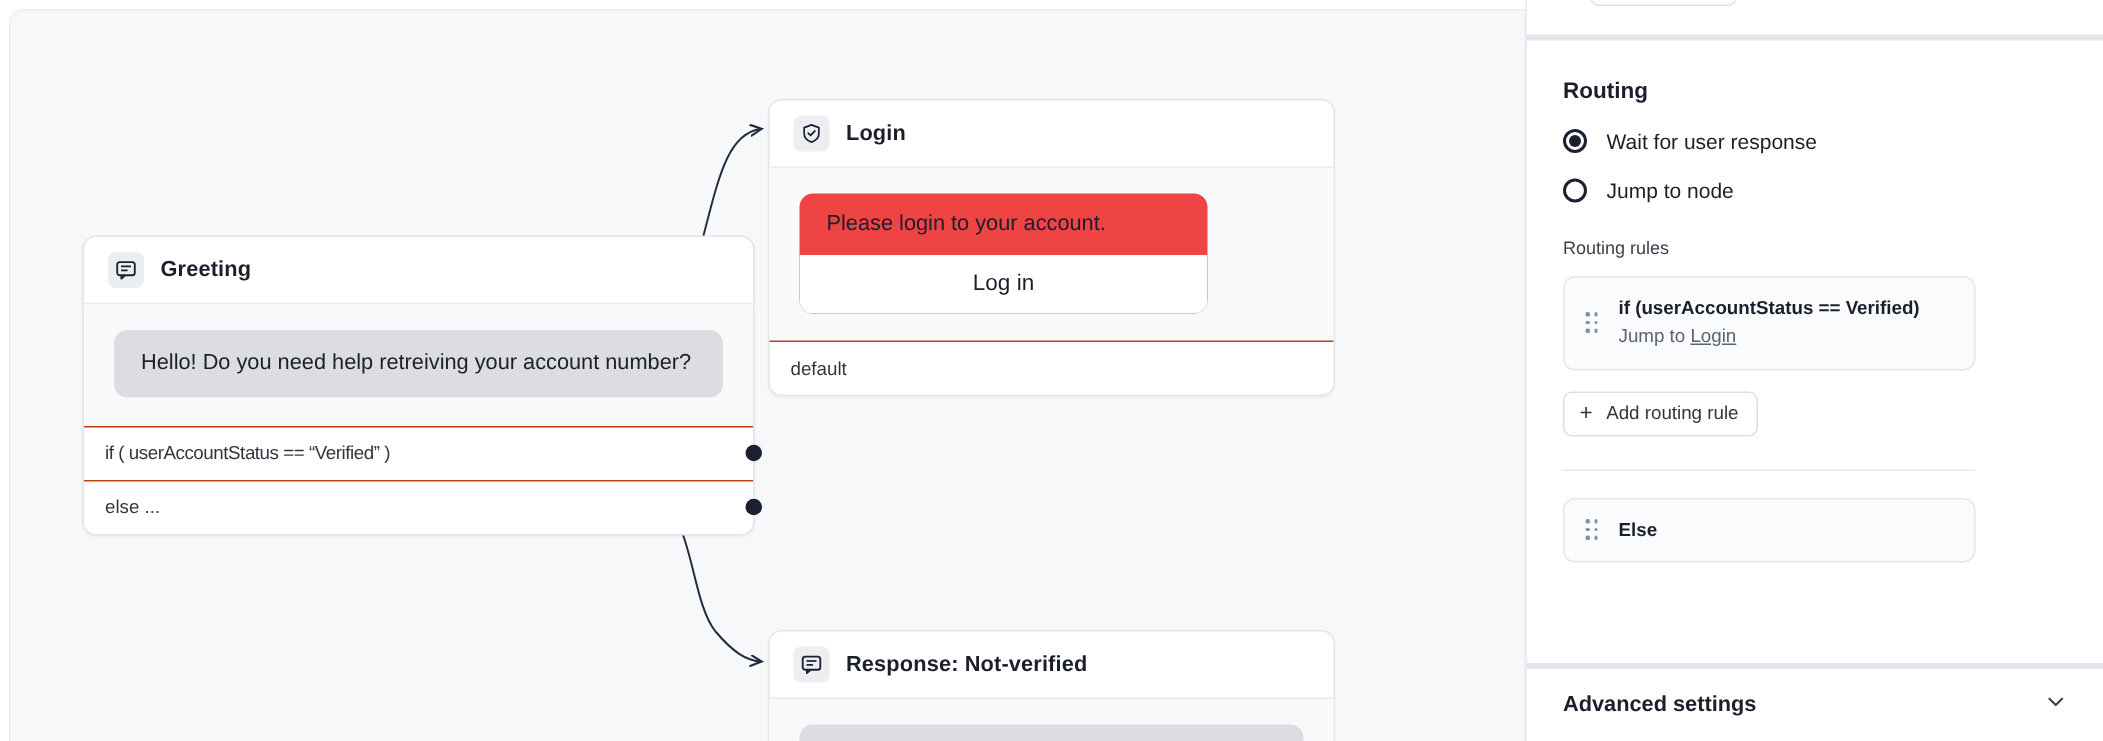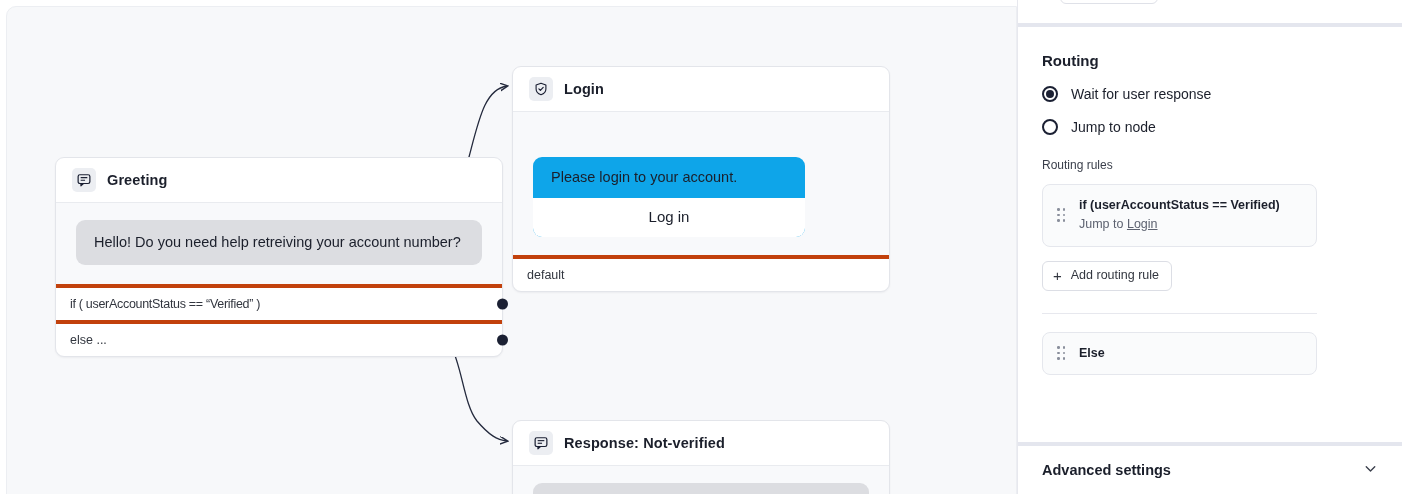--- a/index.html
+++ b/index.html
@@ -54,30 +54,30 @@
     font-size: 14.5px; font-weight: bold; color: #1b1f2b;
     letter-spacing: .1px; white-space: nowrap;
   }
   .node-body { background: #f8f9fb; padding: 17px 20px 19px 20px; }
   .bubble {
     background: #dcdde1;
     border-radius: 9px;
     padding: 12px 18px;
     font-size: 14.5px; line-height: 1.42; color: #1b1f2b;
   }
-  .bubble-split { background: #0ea5e9; border-radius: 9px; overflow: hidden; margin-top: 28px; }
+  .bubble-split { background: #ef4444; border-radius: 9px; overflow: hidden; }
   .bubble-split .bs-text { padding: 12px 18px 13px 18px; font-size: 14.5px; color: #1b1f2b; }
   .bubble-split .bs-btn {
     background: #ffffff; text-align: center;
     padding: 10px 8px 12px 8px; font-size: 15px; color: #1b1f2b;
   }
   .node-row {
     height: 36px; display: flex; align-items: center;
     padding: 0 14px; font-size: 12.5px; color: #32363f;
-    border-top: 4px solid #c2410c;
+    border-top: 1px solid #c2410c;
     position: relative;
   }
   .node-row:first-of-type { border-top: 1px solid #e3e5ea; }
   .port {
     position: absolute; right: -5.5px; top: 50%;
     transform: translateY(-50%);
     width: 11px; height: 11px; border-radius: 50%;
     background: #1b2033;
   }
   .mono-op { letter-spacing: -0.3px; }

